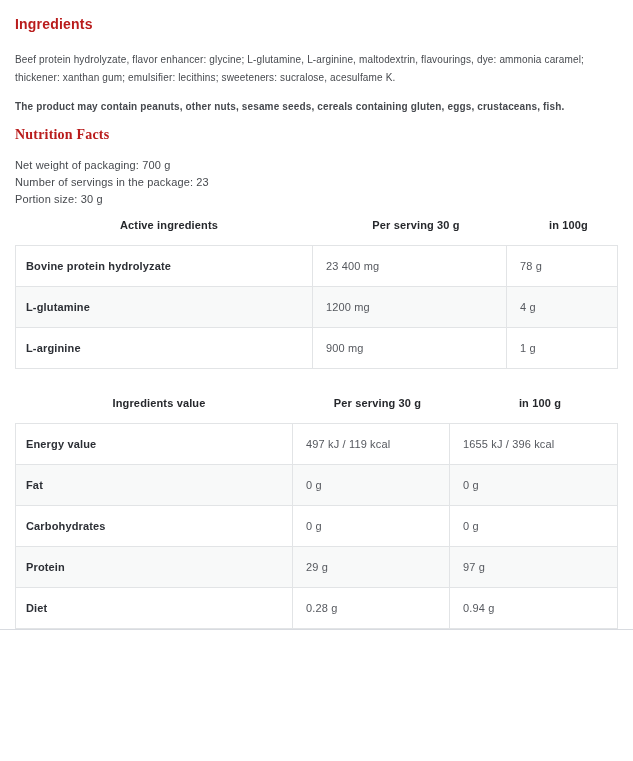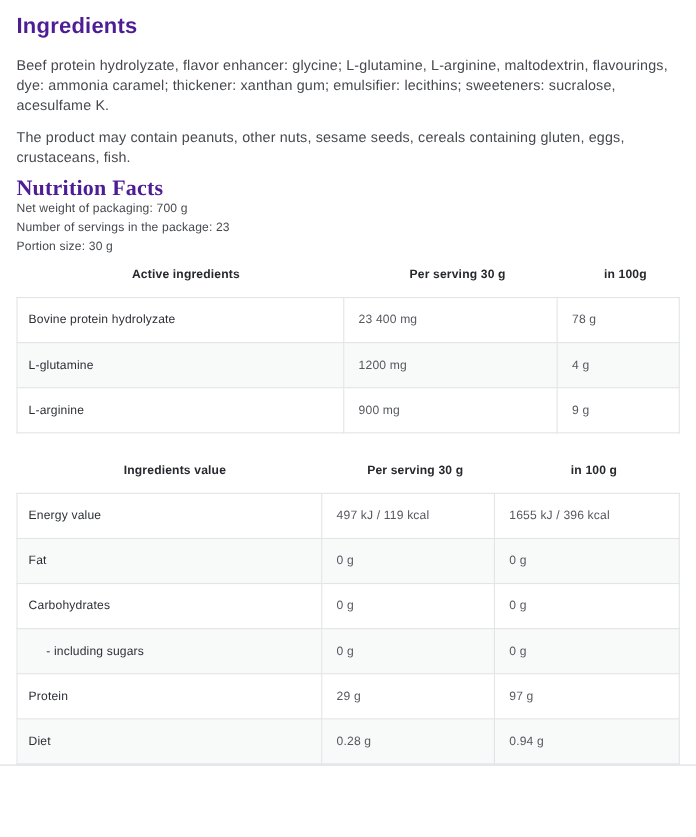--- a/index.html
+++ b/index.html
@@ -6,38 +6,38 @@
   html, body {
     width: 633px; height: 761px;
     background: #ffffff;
     font-family: "Liberation Sans", sans-serif;
     color: #46494e;
     overflow: hidden;
   }
   .content { padding: 13px 15px 0 15px; }
 
   .section-title {
-    font-size: 20px;
+    font-size: 14px;
     line-height: 22px;
     font-weight: 700;
-    color: #4c1d95;
+    color: #b91c1c;
     letter-spacing: 0.2px;
   }
   .para {
-    font-size: 13px;
+    font-size: 10px;
     line-height: 18px;
     letter-spacing: 0.15px;
     color: #46494e;
     max-width: 602px;
   }
   .para-1 { margin-top: 16px; }
   .para-2 { margin-top: 10px; }
-  .para-3 { margin-top: 11px; }
+  .para-3 { margin-top: 11px; font-weight: bold; }
   .nutrition-title { margin-top: 8px; font-family: Liberation Serif, serif; }
-  .meta-block { }
+  .meta-block { margin-top: 11px; }
   .meta-line {
     font-size: 11px;
     line-height: 17px;
     letter-spacing: 0.15px;
     color: #46494e;
   }
 
   table {
     width: 602px;
     border-collapse: collapse;
@@ -65,21 +65,21 @@
     border: 1px solid #e2e4e6;
     height: 41px;
     vertical-align: middle;
     padding: 0 4px 0 13px;
     color: #55585e;
     background-clip: padding-box;
   }
   tbody td.lbl {
     padding-left: 10px;
     color: #2c2f35;
-    font-weight: 400;
+    font-weight: 700;
   }
   tbody tr:nth-child(even) td { background-color: #f8f9f9; }
   tbody tr.indent td.lbl { padding-left: 26px; }
 
   .page-divider {
     width: 633px;
     height: 0;
     border-bottom: 1px solid #d8dbe0;
     margin-top: 0;
   }
@@ -122,21 +122,21 @@
         <td>78 g</td>
       </tr>
       <tr>
         <td class="lbl">L-glutamine</td>
         <td>1200 mg</td>
         <td>4 g</td>
       </tr>
       <tr>
         <td class="lbl">L-arginine</td>
         <td>900 mg</td>
-        <td>9 g</td>
+        <td>1 g</td>
       </tr>
     </tbody>
   </table>
 
   <table class="value-table">
     <colgroup>
         <col style="width:277px">
         <col style="width:157px">
         <col style="width:168px">
       </colgroup>
@@ -156,25 +156,20 @@
       <tr>
         <td class="lbl">Fat</td>
         <td>0 g</td>
         <td>0 g</td>
       </tr>
       <tr>
         <td class="lbl">Carbohydrates</td>
         <td>0 g</td>
         <td>0 g</td>
       </tr>
-      <tr class="indent">
-        <td class="lbl">- including sugars</td>
-        <td>0 g</td>
-        <td>0 g</td>
-      </tr>
       <tr>
         <td class="lbl">Protein</td>
         <td>29 g</td>
         <td>97 g</td>
       </tr>
       <tr>
         <td class="lbl">Diet</td>
         <td>0.28 g</td>
         <td>0.94 g</td>
       </tr>

